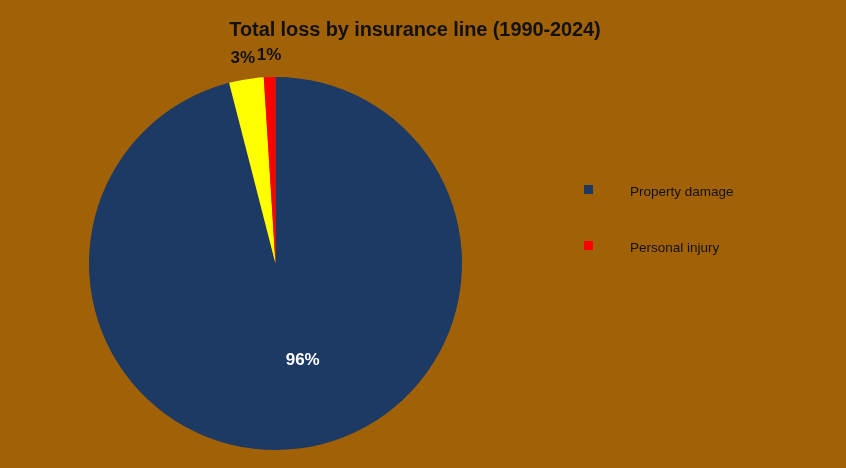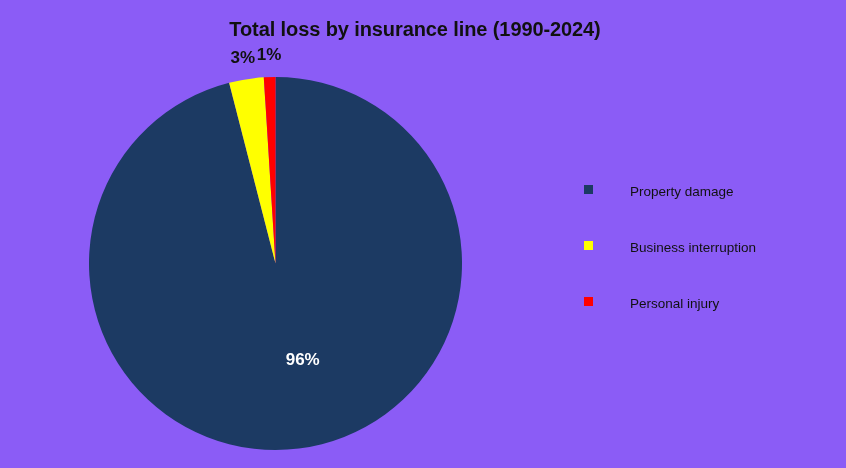--- a/index.html
+++ b/index.html
@@ -12,21 +12,21 @@
     height: 468px;
     position: relative;
     overflow: hidden;
     font-family: "Liberation Sans", sans-serif;
     -webkit-font-smoothing: antialiased;
   }
 
   #chart-root {
     position: absolute;
     inset: 0;
-    background: #8b5cf6;
+    background: #a16207;
   }
 
   
   #chart-title {
     position: absolute;
     top: 18px;
     left: 0;
     width: 830px;
     text-align: center;
     font-size: 20px;
@@ -107,22 +107,18 @@
         <div class="slice-label outside" style="left: 269px; top: 55.1px; color: rgb(17, 17, 17);">1%</div>
       </div>
   </div>
 
   <div id="legend">
       <div class="legend-row">
         <span class="legend-swatch" style="background: rgb(28, 58, 99);"></span>
         <span class="legend-label">Property damage</span>
       </div>
       <div class="legend-row">
-        <span class="legend-swatch" style="background: rgb(255, 255, 0);"></span>
-        <span class="legend-label">Business interruption</span>
-      </div>
-      <div class="legend-row">
         <span class="legend-swatch" style="background: rgb(255, 0, 0);"></span>
         <span class="legend-label">Personal injury</span>
       </div>
     </div>
 
 </div>
 
 </body></html>

